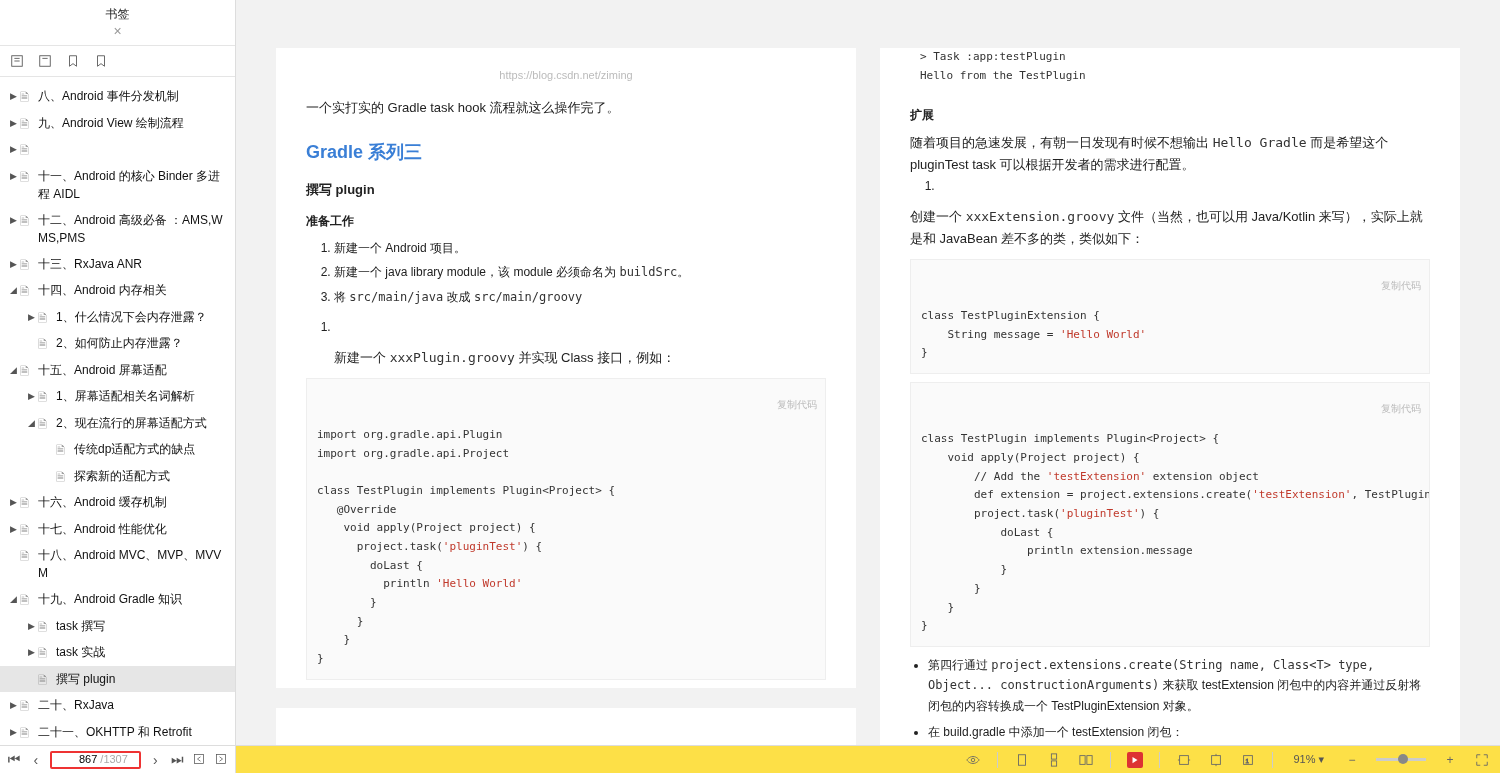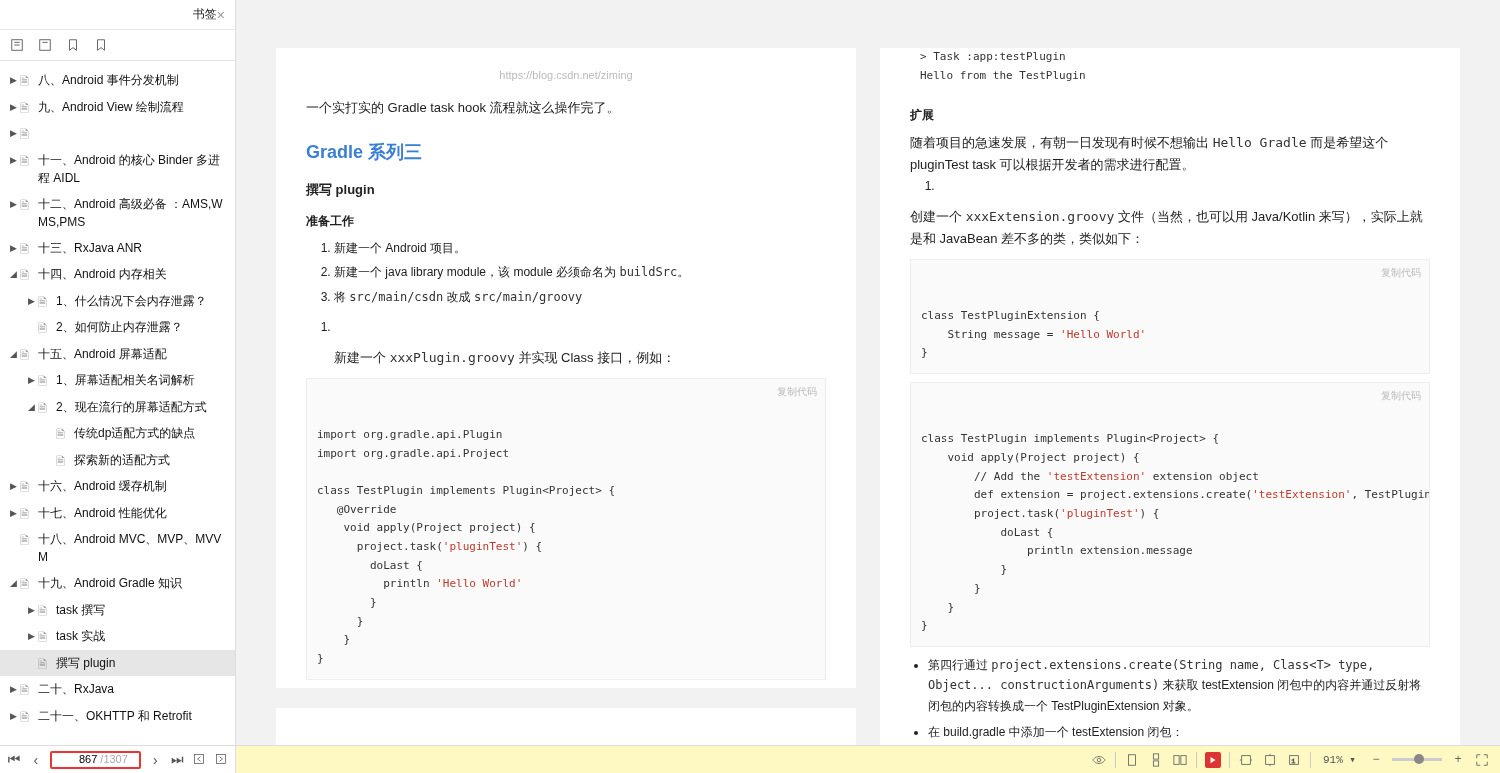--- a/index.html
+++ b/index.html
@@ -1,19 +1,19 @@
 <!DOCTYPE html>
 <html><head>
 <meta charset="utf-8">
 <style>
 * { box-sizing: border-box; margin: 0; padding: 0; }
 body { font-family: "Microsoft YaHei", "SimSun", sans-serif; font-size: 12px; color: #333; background: #fff; overflow: hidden; }
 .app { display: flex; height: 773px; width: 1500px; }
 .sidebar { width: 236px; border-right: 1px solid #ddd; display: flex; flex-direction: column; }
-.sidebar-header { display: flex; align-items: center; justify-content: flex-end; padding: 6px 10px; border-bottom: 1px solid #e5e5e5; }
+.sidebar-header { display: flex; align-items: center; justify-content: flex-start; padding: 6px 10px; border-bottom: 1px solid #e5e5e5; flex-direction: column; }
 .sidebar-title { font-size: 12px; color: #222; }
 .close-x { color: #999; font-size: 14px; cursor: pointer; }
 .sidebar-toolbar { display: flex; gap: 14px; padding: 8px 10px; border-bottom: 1px solid #e5e5e5; align-items: center; }
 .tb-icon { width: 14px; height: 14px; color: #555; cursor: pointer; }
 .tree { flex: 1; overflow-y: auto; padding: 6px 0; }
 .tree-item { display: flex; align-items: flex-start; padding: 4px 4px 4px 10px; font-size: 12px; color: #111; line-height: 1.5; cursor: pointer; }
 .tree-item.indent1 { padding-left: 28px; }
 .tree-item.indent2 { padding-left: 46px; }
 .tree-item .caret { width: 10px; flex-shrink: 0; color: #555; font-size: 9px; padding-top: 3px; }
 .tree-item .doc-icon { width: 14px; flex-shrink: 0; color: #888; font-size: 11px; margin-right: 4px; padding-top: 2px; }
@@ -28,25 +28,25 @@
 .page-col { flex: 1; background: #fff; padding: 18px 30px; font-size: 13px; color: #222; line-height: 1.7; overflow: hidden; margin-top: 48px; }
 .page-col.right { padding-top: 0; }
 .article-url { text-align: center; color: #bbb; font-size: 11px; margin-bottom: 12px; }
 .h-blue { color: #3a7fd6; font-size: 18px; font-weight: bold; margin: 18px 0 12px; }
 .h-bold { font-weight: bold; margin: 12px 0 8px; font-size: 13px; }
 .h-sub { font-weight: bold; font-size: 12px; margin: 10px 0 6px; }
 ol.numlist { padding-left: 28px; margin-bottom: 10px; }
 ol.numlist li { margin-bottom: 4px; font-size: 12px; }
 .code-inline { font-family: Consolas, monospace; color: #333; }
 .code-block { background: #fafafa; border: 1px solid #eee; padding: 10px; font-family: Consolas, monospace; font-size: 11px; white-space: pre; color: #333; position: relative; margin: 8px 0; overflow-x: auto; }
-.copy-label { position: absolute; top: 4px; right: 8px; color: #bbb; font-size: 10px; }
+.copy-label { position: absolute; top: 17px; right: 8px; color: #bbb; font-size: 10px; }
 .str { color: #c0392b; }
 ul.bullets { padding-left: 18px; margin: 8px 0; }
 ul.bullets li { margin-bottom: 6px; font-size: 12px; }
-.statusbar { position: absolute; bottom: 0; left: 236px; right: 0; height: 28px; background: #fef9c3; border-top: 1px solid #ddd; display: flex; align-items: center; justify-content: flex-end; gap: 8px; padding: 0 10px; font-family: Liberation Mono, monospace; }
+.statusbar { position: absolute; bottom: 0; left: 236px; right: 0; height: 28px; background: #fde047; border-top: 1px solid #ddd; display: flex; align-items: center; justify-content: flex-end; gap: 16px; padding: 0 10px; }
 .sb-icon { width: 16px; height: 16px; color: #666; cursor: pointer; display: inline-flex; align-items: center; justify-content: center; }
 .sb-sep { width: 1px; height: 16px; background: #ccc; }
 .sb-red { background: #d33; width: 16px; height: 16px; border-radius: 2px; display: inline-flex; align-items: center; justify-content: center; }
 .sb-red svg { color: #fff; }
 .zoom-text { font-size: 11px; color: #555; margin: 0 4px; }
 .zoom-track { width: 50px; height: 3px; background: #ccc; position: relative; }
 .zoom-handle { position: absolute; left: 22px; top: -4px; width: 10px; height: 10px; border-radius: 50%; background: #888; }
 .page-gap { height: 20px; background: #f2f2f2; margin: 0 -30px; }
 .second-page { padding-top: 26px; }
 </style>
@@ -214,21 +214,21 @@
   <div class="content">
     <div class="page-col">
       <div class="article-url">https://blog.csdn.net/ziming</div>
       <p>一个实打实的 Gradle task hook 流程就这么操作完了。</p>
       <h2 class="h-blue">Gradle 系列三</h2>
       <div class="h-bold">撰写 plugin</div>
       <div class="h-sub">准备工作</div>
       <ol class="numlist">
         <li>新建一个 Android 项目。</li>
         <li><span>新建一个 java library module，该 module 必须命名为 </span><span class="code-inline">buildSrc</span><span>。</span></li>
-        <li><span>将 </span><span class="code-inline">src/main/csdn</span><span> 改成 </span><span class="code-inline">src/main/groovy</span></li>
+        <li><span>将 </span><span class="code-inline">src/main/java</span><span> 改成 </span><span class="code-inline">src/main/groovy</span></li>
       </ol>
       <ol class="numlist">
           <li></li>
         </ol>
       <p style="padding-left:28px;"><span>新建一个 </span><span class="code-inline">xxxPlugin.groovy</span><span> 并实现 Class 接口，例如：</span></p>
       <div class="code-block">
         <span class="copy-label">复制代码</span>
 <span>import org.gradle.api.Plugin
 import org.gradle.api.Project
 

